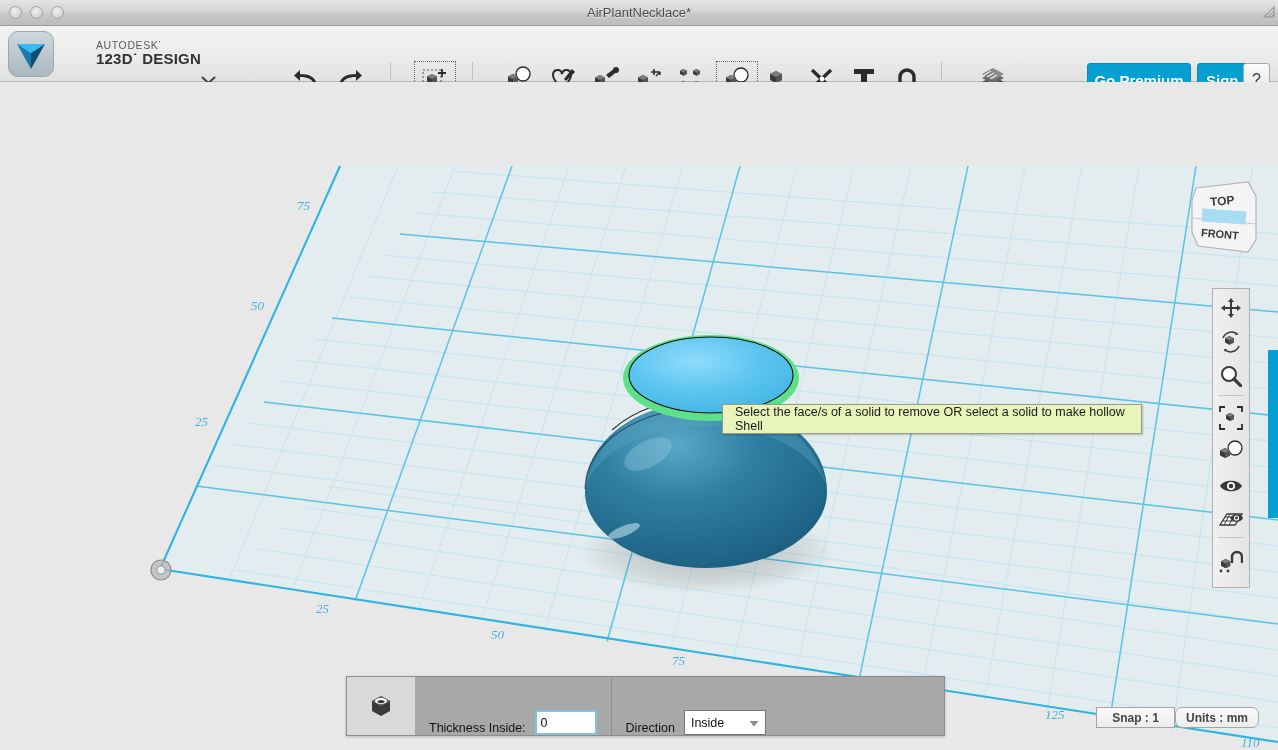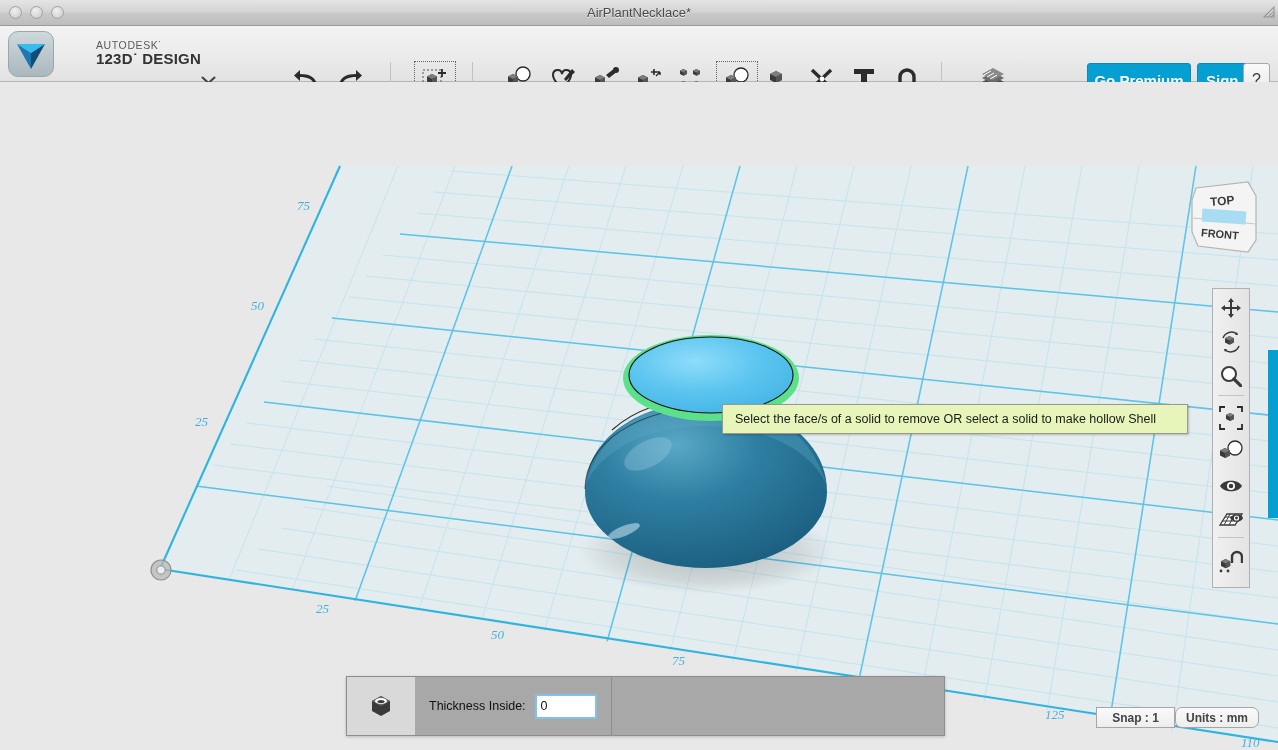--- a/index.html
+++ b/index.html
@@ -113,40 +113,40 @@
     border:1px solid #b0b0b0;
   }
   .navbtn{
     position:absolute; left:0; width:36px; height:34px;
     display:flex; align-items:center; justify-content:center; cursor:pointer;
   }
   .navdiv{ position:absolute; left:5px; width:26px; height:1px; background:#c4c4c4; }
 
   
   #tooltip{
-    position:absolute; left:722px; top:322px; width:466px; height:30px;
+    position:absolute; left:722px; top:322px; width:420px; height:30px;
     background:#e8f5ba; border:1px solid #9a9a8a;
     box-shadow:1px 1px 2px rgba(0,0,0,.22);
     display:flex; align-items:center; padding-left:12px;
     font-size:12.5px; color:#1a1a1a;
   }
 
   
   #optbar{
     position:absolute; left:346px; top:676px; width:599px; height:60px;
     background:#a8a8a8; border:1px solid #8d8d8d;
     display:flex; align-items:stretch;
     box-shadow:0 1px 3px rgba(0,0,0,.2);
   }
   #opticon{
     width:68px; background:#d9d9d9;
     display:flex; align-items:center; justify-content:center;
   }
   .optseg{
-    display:flex; align-items:center; padding:0 14px;
+    display:flex; align-items:flex-end; padding:0 14px;
     border-right:1px solid #8d8d8d;
   }
   .optlabel{ font-size:12.5px; color:#111; white-space:nowrap; }
   #thickinput{
     width:62px; height:25px; margin-left:9px;
     border:2px solid #7fc4e8; background:#fff;
     font-size:12.5px; color:#111; padding:0 4px;
     font-family:"Liberation Sans", sans-serif;
   }
   #tangentbox{
@@ -559,16 +559,25 @@
       <ellipse cx="13" cy="8.6" rx="3.6" ry="1.7" fill="#3a3a3a"></ellipse>
     </svg>
   </div>
 
   <div class="optseg">
     <span class="optlabel">Thickness  Inside:</span>
     <input id="thickinput" type="text" value="0" style="">
   </div>
 
 
+  <div class="optseg" style="border-right:none;">
+    <span class="optlabel">Direction</span>
+    <div id="dirselect">
+      <span>Inside</span>
+      <svg width="16" height="16" viewBox="0 0 16 16">
+        <path d="M3.5 6 L12.5 6 L8 11.5 Z" fill="#8c8c8c"></path>
+      </svg>
+    </div>
+  </div>
 </div>
 
 <div class="statusbox" style="left:1096px;width:79px;">Snap : 1</div>
 <div class="statusbox" style="left:1175px;width:84px;border-radius:7px;">Units : mm</div>
 
 </body></html>

